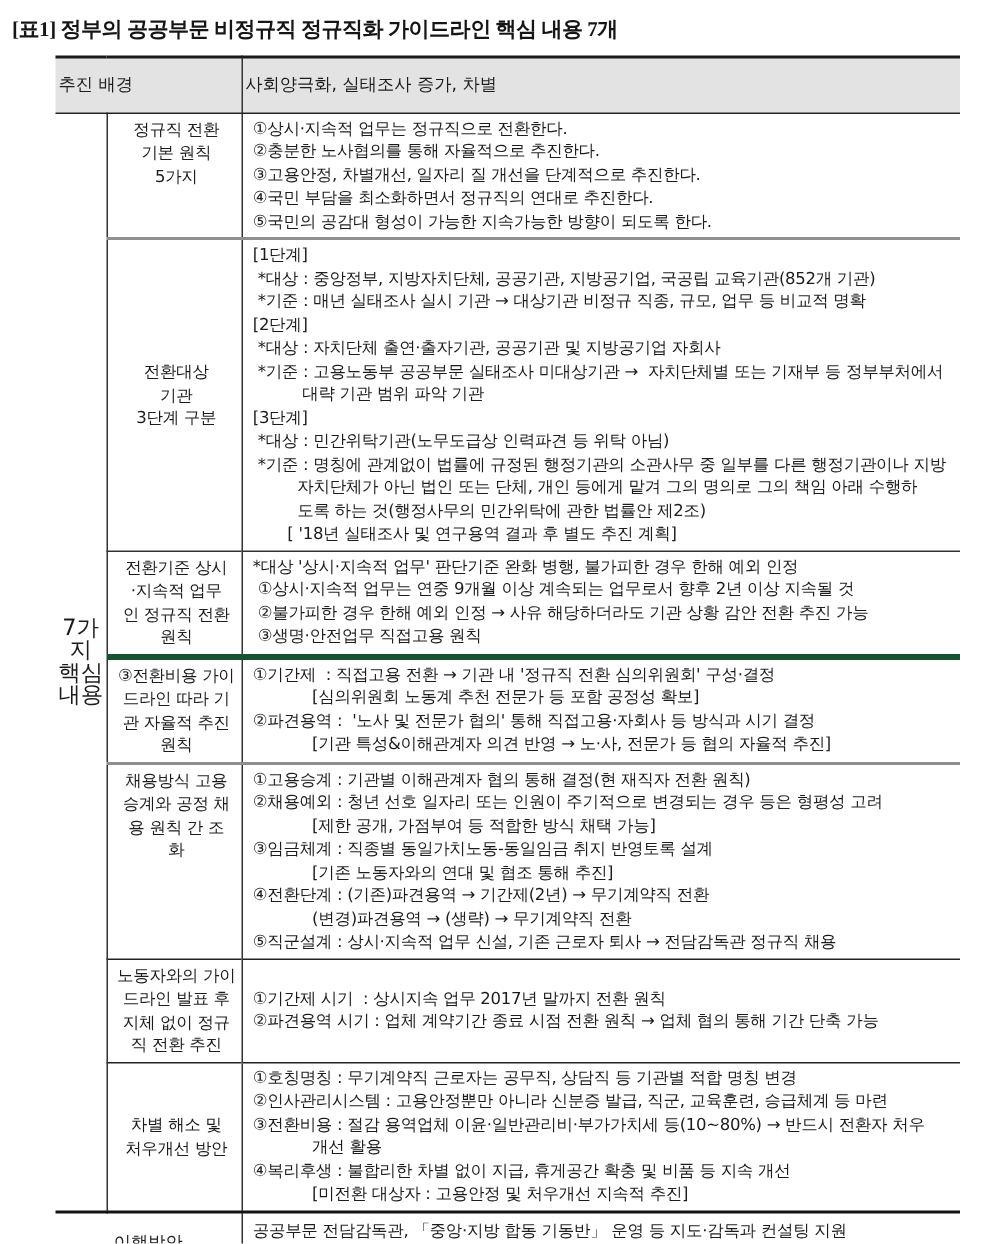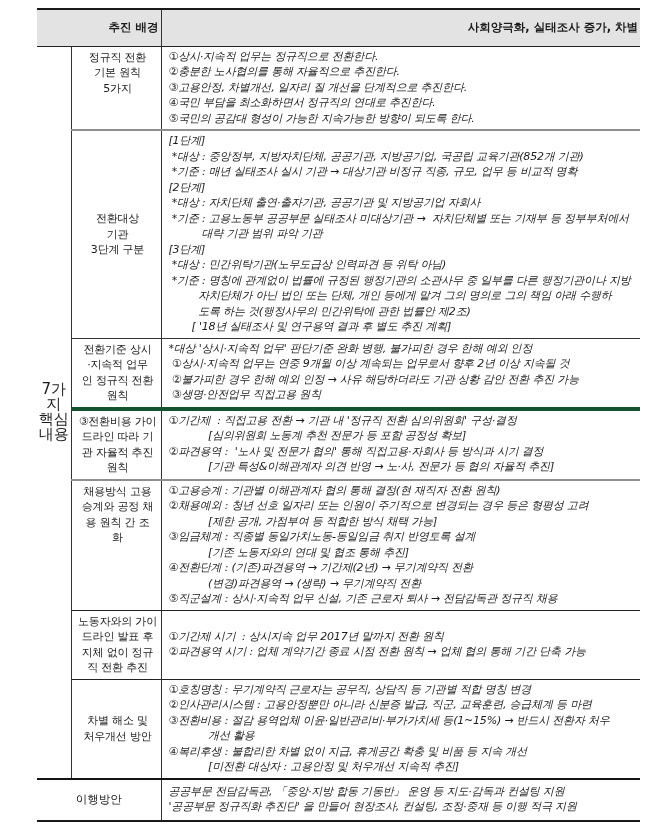--- a/index.html
+++ b/index.html
@@ -14,54 +14,55 @@
     border-collapse:collapse;table-layout:fixed;
     margin:8px 0 0 37px;width:603px;
     border-top:2.5px solid #1a1a1a;
     border-bottom:2.5px solid #1a1a1a;
     font-size:11px;line-height:15.5px;color:#1c1c1c;
   }
   col.c1{width:34px;} col.c2{width:90px;} col.c3{width:479px;}
   td,th{vertical-align:middle;word-break:break-all;}
   tr.r-header{background:#e3e3e3;}
   tr.r-header th{
-    font-weight:700;font-size:11.5px;text-align:right;
+    font-weight:400;font-size:11.5px;text-align:left;
     padding:10px 2px;border-bottom:1.2px solid #222;
   }
   th.h-left{border-right:1px solid #333;}
   td.span-cell{
     border-right:1px solid #333;text-align:center;
     font-size:15px;line-height:15px;white-space:pre-line;padding:0 1px;
   }
   td.label{
     border-right:1px solid #333;white-space:pre-line;
     padding:3px 2px 3px 5px;font-size:11px;letter-spacing:-0.2px;text-align:center;
   }
   td.content{
-    padding:2px 4px 3px 7px;white-space:pre-wrap;letter-spacing:-0.2px;font-style:italic;
+    padding:2px 4px 3px 7px;white-space:pre-wrap;letter-spacing:-0.2px;
   }
   tr.vtop td.label, tr.vtop td.content{vertical-align:top;}
   tr.r1{border-bottom:2.5px solid #8f8f8f;}
   tr.r2{border-bottom:1px solid #333;}
   tr.r3{border-bottom:4px solid #14532d;}
   tr.r4{border-bottom:2.5px solid #8f8f8f;}
   tr.r5{border-bottom:1.6px solid #222;}
   tr.r6{border-bottom:1.6px solid #222;}
   tr.r7{border-bottom:2.5px solid #141414;}
   tr.r-impl td.impl-label{
     border-right:1px solid #333;text-align:center;font-size:11.5px;
     padding:4px 2px;
   }
   tr.r-impl td.content{padding-top:4px;padding-bottom:5px;}
 </style>
 </head>
 <body>
 
 <div class="page">
 
+  <div class="doc-title">[표1] 정부의 공공부문 비정규직 정규직화 가이드라인 핵심 내용 7개</div>
 
   <table class="gtable">
     <colgroup>
         <col class="c1">
         <col class="c2">
         <col class="c3">
       </colgroup>
 
     <tbody>
         <tr class="r-header">
@@ -146,21 +147,21 @@
 직 전환 추진</td>
       <td class="content">①기간제 시기  : 상시지속 업무 2017년 말까지 전환 원칙
 ②파견용역 시기 : 업체 계약기간 종료 시점 전환 원칙 → 업체 협의 통해 기간 단축 가능</td>
     </tr>
 
     <tr class="r7">
       <td class="label">차별 해소 및
 처우개선 방안</td>
       <td class="content">①호칭명칭 : 무기계약직 근로자는 공무직, 상담직 등 기관별 적합 명칭 변경
 ②인사관리시스템 : 고용안정뿐만 아니라 신분증 발급, 직군, 교육훈련, 승급체계 등 마련
-③전환비용 : 절감 용역업체 이윤·일반관리비·부가가치세 등(1~15%) → 반드시 전환자 처우
+③전환비용 : 절감 용역업체 이윤·일반관리비·부가가치세 등(10~80%) → 반드시 전환자 처우
             개선 활용
 ④복리후생 : 불합리한 차별 없이 지급, 휴게공간 확충 및 비품 등 지속 개선
             [미전환 대상자 : 고용안정 및 처우개선 지속적 추진]</td>
     </tr>
 
     <tr class="r-impl">
       <td colspan="2" class="impl-label">이행방안</td>
       <td class="content">공공부문 전담감독관, 「중앙·지방 합동 기동반」 운영 등 지도·감독과 컨설팅 지원
 '공공부문 정규직화 추진단' 을 만들어 현장조사, 컨설팅, 조정·중재 등 이행 적극 지원</td>
     </tr>

